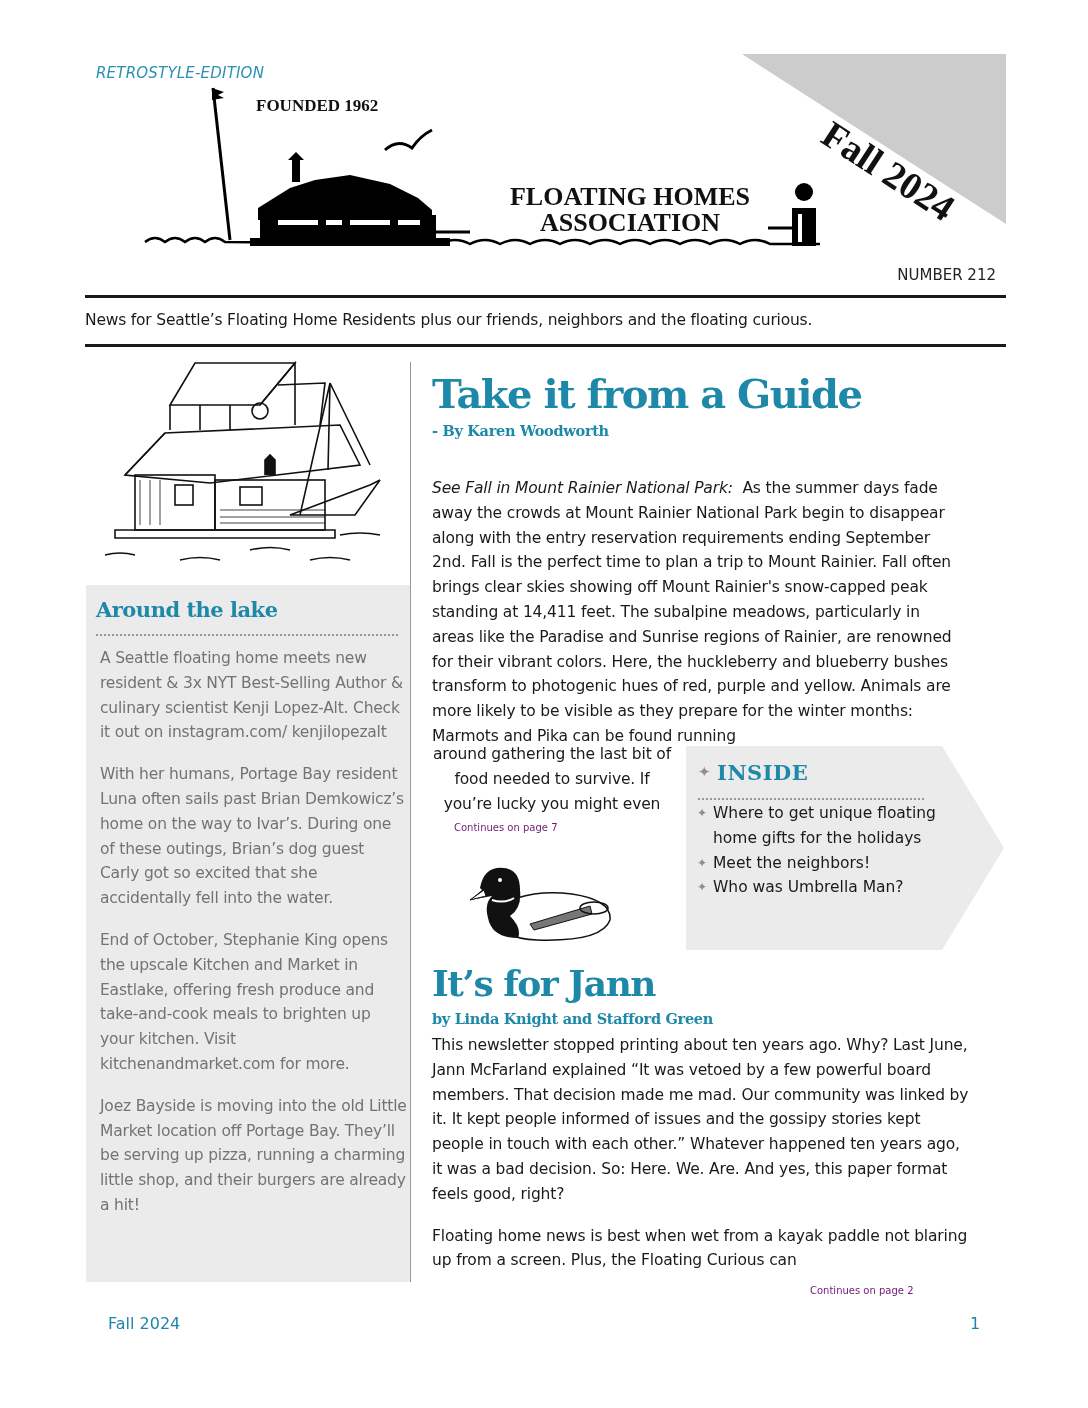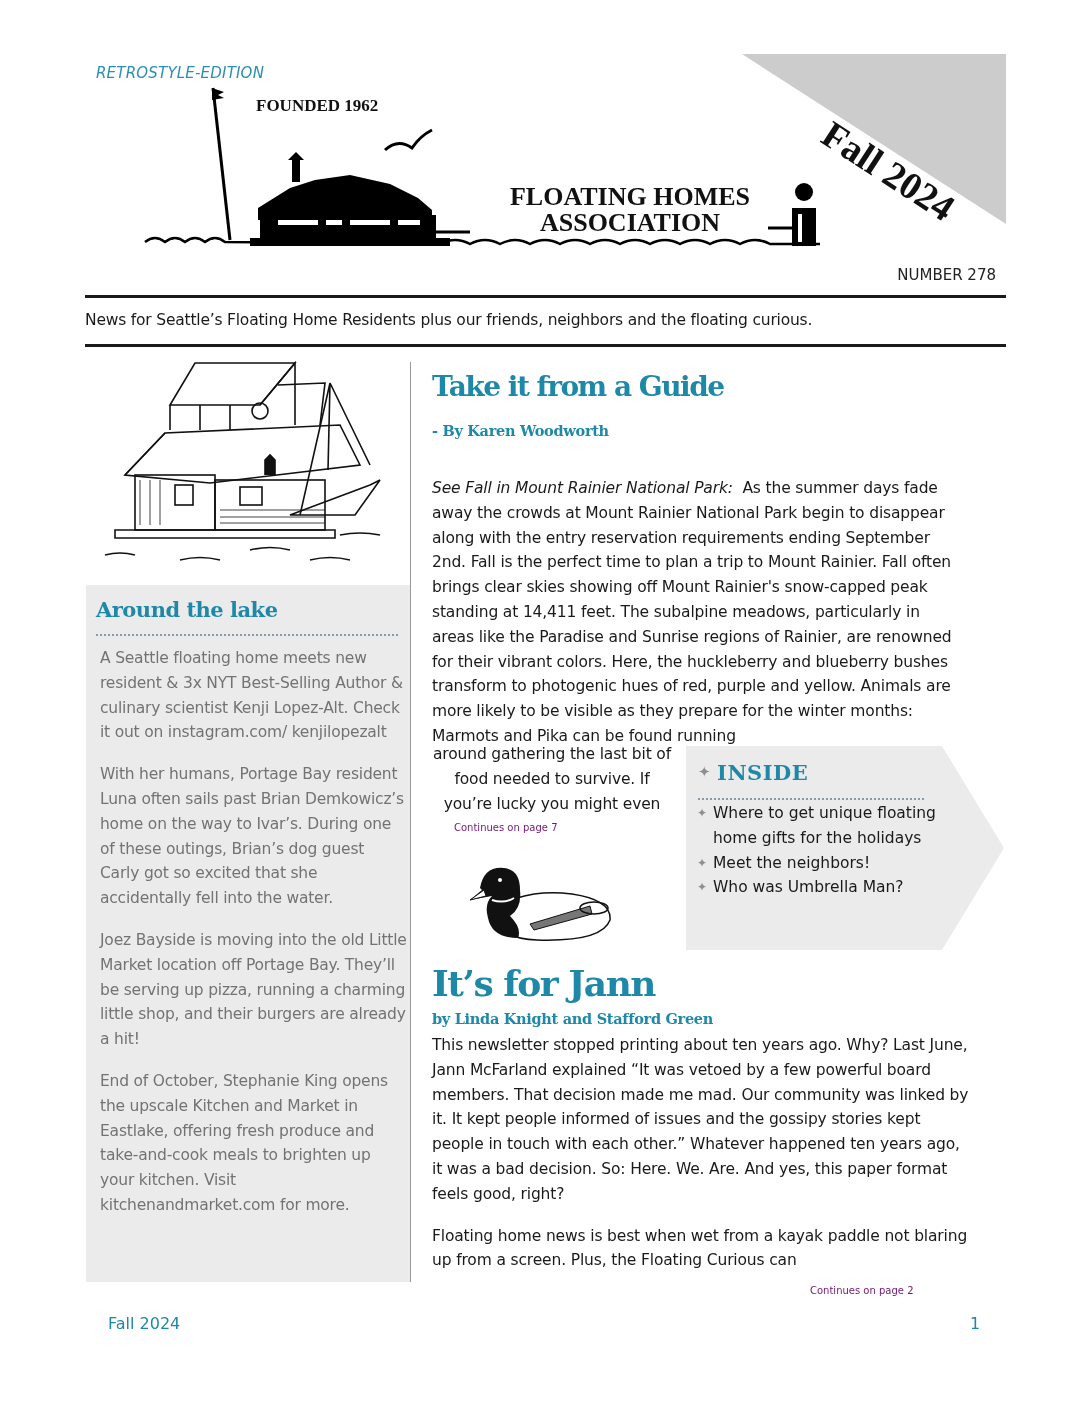--- a/index.html
+++ b/index.html
@@ -22,21 +22,21 @@
   
   .sidebar { left: 86px; top: 585px; width: 324px; height: 697px; background: #ebebeb; }
   .col-divider { left: 410px; top: 362px; width: 1px; height: 920px; background: #999; }
   .sidebar-title { left: 96px; top: 597px; font-family: "DejaVu Serif", serif; font-weight: bold; font-size: 21px; color: #1e88a8; letter-spacing: -0.5px; }
   .sidebar-dots { left: 96px; top: 634px; width: 302px; border-top: 2px dotted #8a9aa6; }
   .sidebar-body { left: 100px; top: 646px; width: 308px; font-size: 15.5px; line-height: 24.8px; color: #737373; letter-spacing: -0.2px; }
   .sidebar-body p { margin-bottom: 17px; }
 
   
   .article-title { font-family: "DejaVu Serif", serif; font-weight: bold; color: #1e88a8; letter-spacing: -1.5px; }
-  .t1 { left: 432px; top: 370px; font-size: 28px; }
+  .t1 { left: 432px; top: 370px; font-size: 40px; }
   .byline { font-family: "DejaVu Serif", serif; font-weight: bold; font-size: 14.5px; color: #1e88a8; letter-spacing: -0.3px; }
   .b1 { left: 432px; top: 422px; }
   .body-text { font-size: 15.5px; line-height: 24.8px; color: #1a1a1a; letter-spacing: -0.15px; }
   .a1-body { left: 432px; top: 444px; width: 530px; margin-top: 32px; }
   .a1-body em { font-style: italic; }
   .a1-narrow { left: 432px; top: 742px; width: 240px; text-align: center; }
   .continues { font-size: 10px; color: #701a75; }
   .c1 { left: 454px; top: 822px; }
 
   .inside-box { left: 686px; top: 746px; width: 318px; height: 204px; }
@@ -97,21 +97,21 @@
 <div class="abs org-name">
   <div>FLOATING HOMES</div>
   <div>ASSOCIATION</div>
 </div>
 
 <svg class="abs corner" viewBox="0 0 264 170" preserveAspectRatio="none">
   <polygon points="0,0 264,0 264,170" fill="#cccccc"></polygon>
 </svg>
 <div class="abs corner-text">Fall 2024</div>
 
-<div class="abs issue-number">NUMBER 278</div>
+<div class="abs issue-number">NUMBER 212</div>
 
 <div class="abs rule" style="top:295px;"></div>
 <div class="abs tagline">News for Seattle’s Floating Home Residents plus our friends, neighbors and the floating curious.</div>
 <div class="abs rule" style="top:344px;"></div>
 
 <svg class="abs" style="left:100px;top:355px;" width="290" height="220" viewBox="0 0 290 220">
   <g stroke="#111" stroke-width="1.6" fill="none">
     <path d="M70 50 L95 8 L195 8 L160 50 Z"></path>
     <path d="M160 50 L195 8 L195 70"></path>
     <path d="M178 30 L225 28 L220 70"></path>
@@ -134,22 +134,22 @@
   </g>
 </svg>
 
 <div class="abs sidebar"></div>
 <div class="abs col-divider"></div>
 <div class="abs sidebar-title">Around the lake</div>
 <div class="abs sidebar-dots"></div>
 <div class="abs sidebar-body">
   <p>A Seattle floating home meets new resident &amp; 3x NYT Best-Selling Author &amp; culinary scientist Kenji Lopez-Alt. Check it out on instagram.com/ kenjilopezalt</p>
   <p>With her humans, Portage Bay resident Luna often sails past Brian Demkowicz’s home on the way to Ivar’s. During one of these outings, Brian’s dog guest Carly got so excited that she accidentally fell into the water.</p>
+  <p>End of October, Stephanie King opens the upscale Kitchen and Market in Eastlake, offering fresh produce and take-and-cook meals to brighten up your kitchen. Visit kitchenandmarket.com for more.</p>
   <p>Joez Bayside is moving into the old Little Market location off Portage Bay. They’ll be serving up pizza, running a charming little shop, and their burgers are already a hit!</p>
-  <p>End of October, Stephanie King opens the upscale Kitchen and Market in Eastlake, offering fresh produce and take-and-cook meals to brighten up your kitchen. Visit kitchenandmarket.com for more.</p>
 </div>
 
 <div class="abs article-title t1">Take it from a Guide</div>
 <div class="abs byline b1">- By Karen Woodworth</div>
 <div class="abs body-text a1-body">
   <em>See Fall in Mount Rainier National Park:</em>&nbsp;
   <span>As the summer days fade away the crowds at Mount Rainier National Park begin to disappear along with the entry reservation requirements ending September 2nd. Fall is the perfect time to plan a trip to Mount Rainier. Fall often brings clear skies showing off Mount Rainier's snow-capped peak standing at 14,411 feet. The subalpine meadows, particularly in areas like the Paradise and Sunrise regions of Rainier, are renowned for their vibrant colors. Here, the huckleberry and blueberry bushes transform to photogenic hues of red, purple and yellow. Animals are more likely to be visible as they prepare for the winter months: Marmots and Pika can be found running</span>
 </div>
 <div class="abs body-text a1-narrow">around gathering the last bit of food needed to survive. If you’re lucky you might even</div>
 <div class="abs continues c1">Continues on page 7</div>

